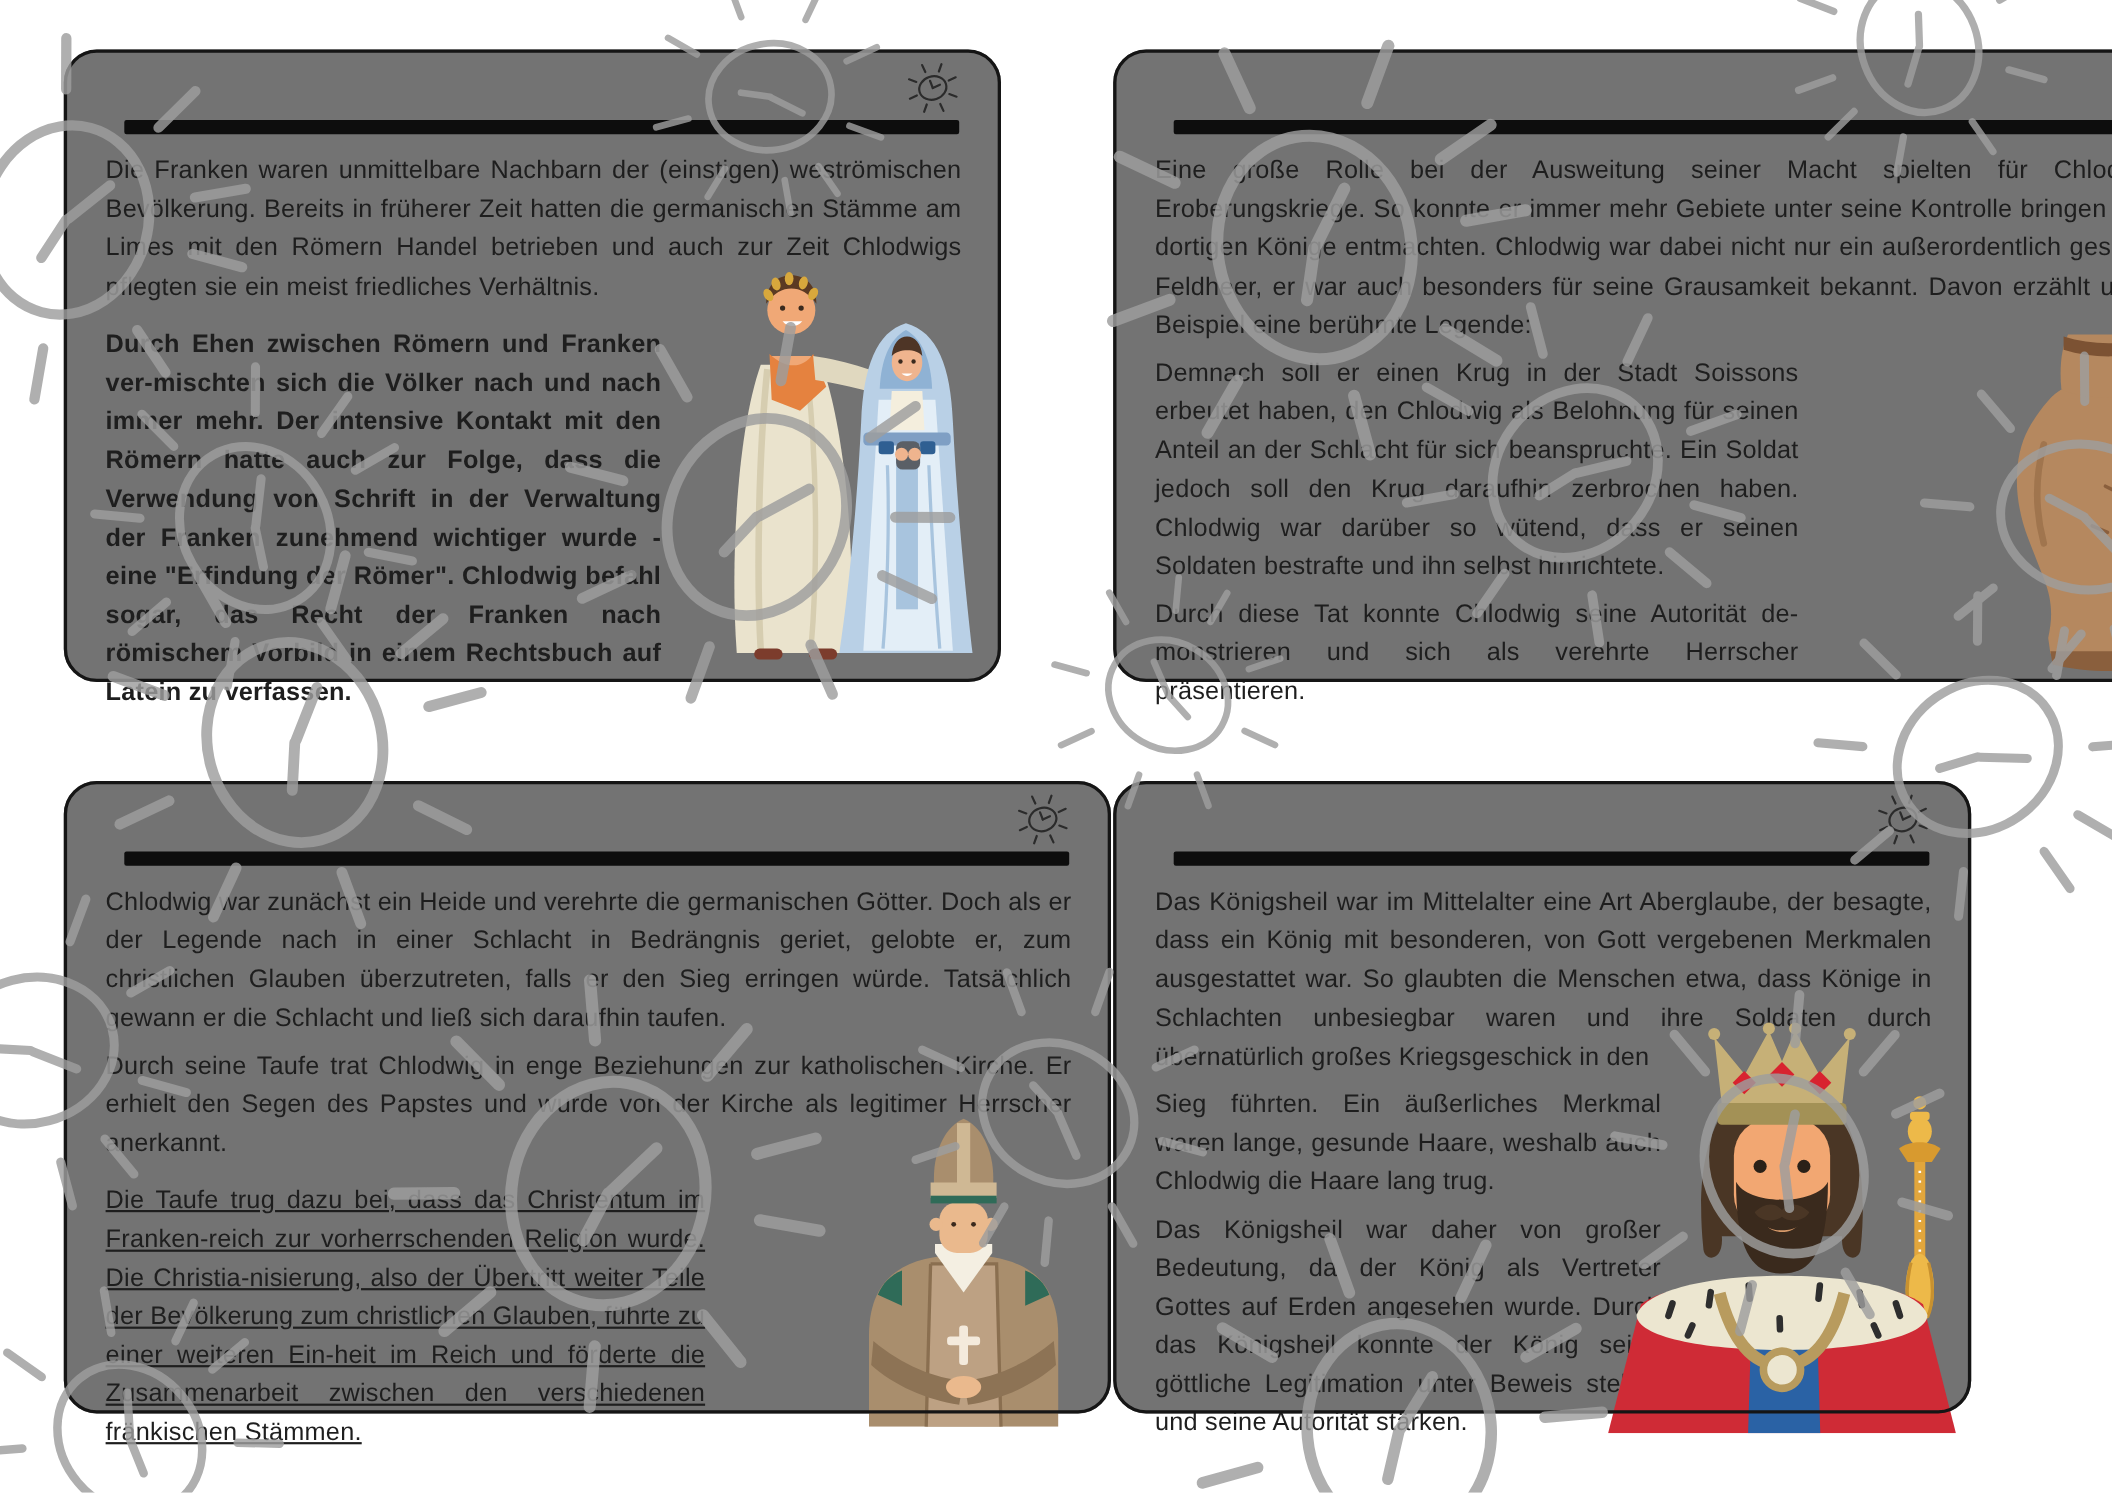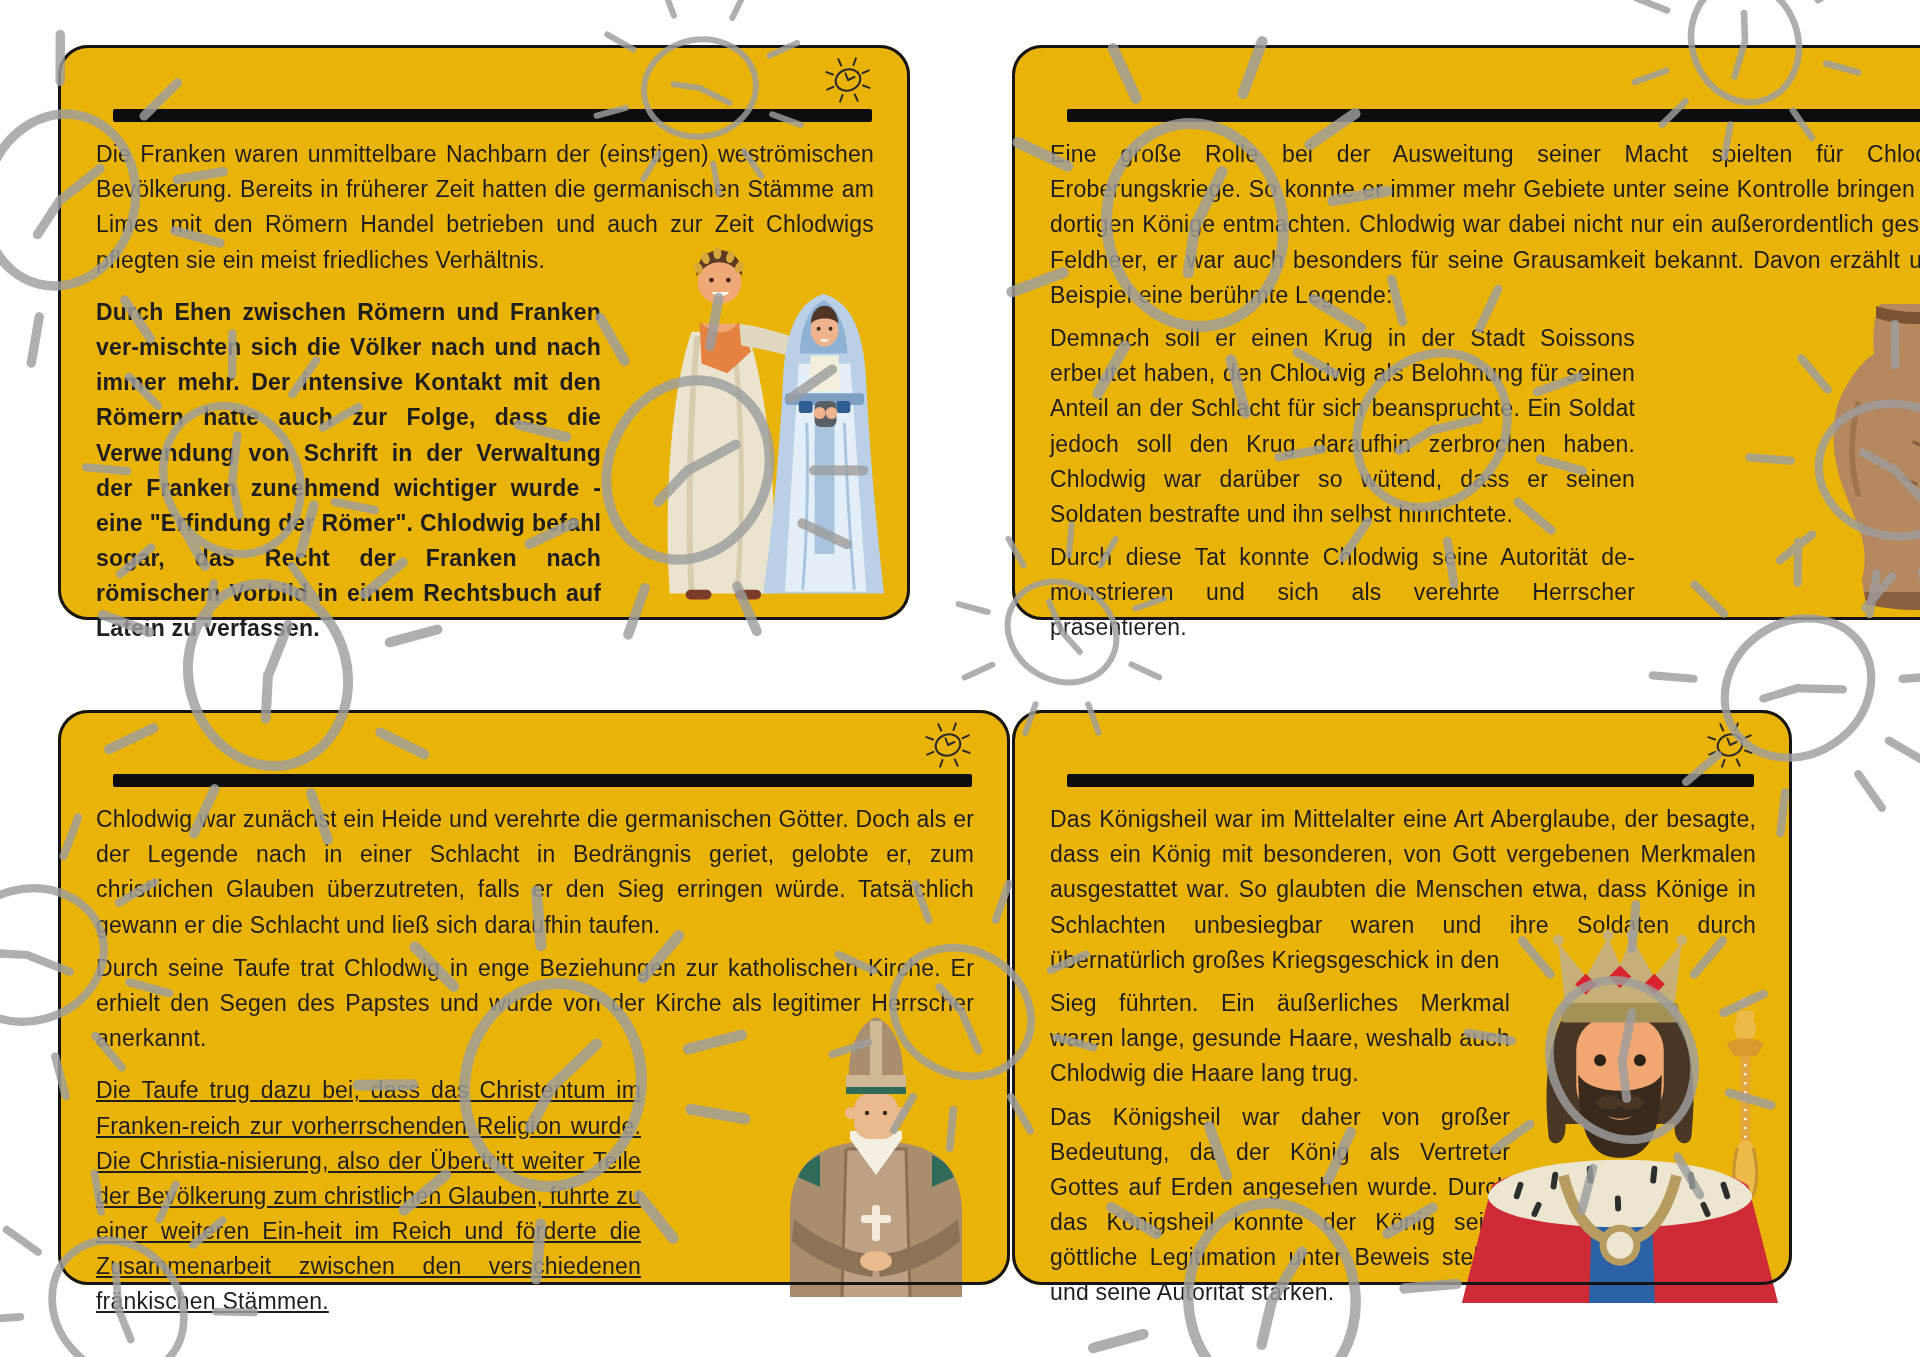--- a/index.html
+++ b/index.html
@@ -2,21 +2,21 @@
 <html><head>
 <meta charset="utf-8">
 <style>
   html,body{margin:0;padding:0;}
   body{
     width:1920px;height:1357px;position:relative;overflow:hidden;
     background:#ffffff;
     font-family:"Liberation Sans", sans-serif;
   }
   .card{
-    position:absolute;background:#eab308;border-radius:30px;
+    position:absolute;background:#737373;border-radius:30px;
   }
   .card__frame{
     position:absolute;inset:0;border:3.5px solid #151515;border-radius:30px;
     pointer-events:none;z-index:20;
   }
   .card__bar{
     position:absolute;left:55px;right:38px;top:64px;height:13px;
     background:#0d0d0d;border-radius:2px;z-index:6;
   }
   .card__icon{

